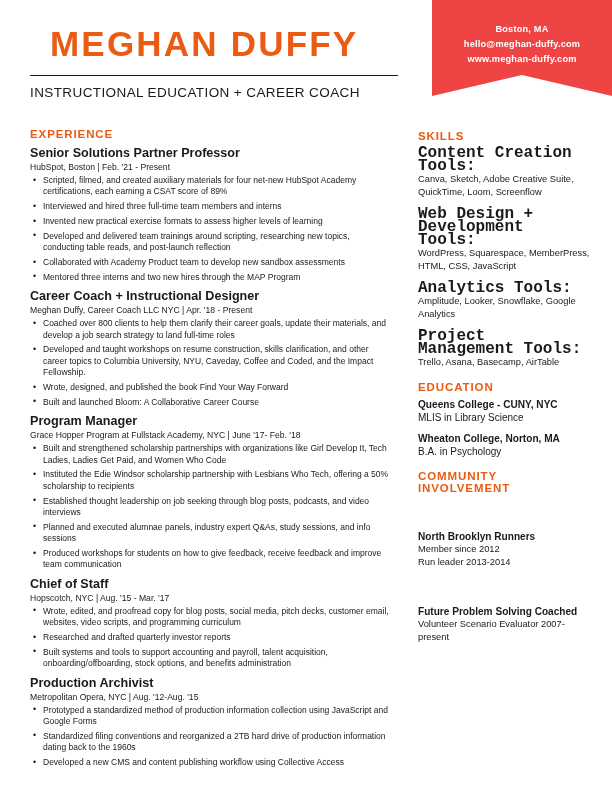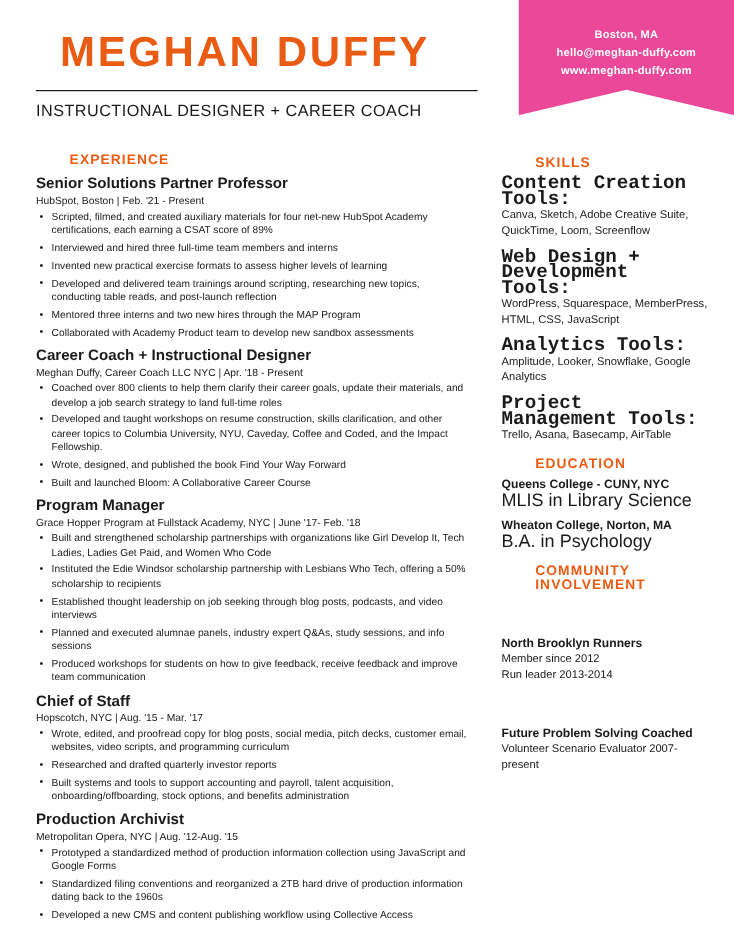--- a/index.html
+++ b/index.html
@@ -22,77 +22,77 @@
     margin-left: 20px;
   }
   .rule { margin: 14px 30px 0 30px; border-top: 1px solid #1a1a1a; width: 368px; }
   .subtitle {
     padding: 9px 0 0 30px; font-size: 13.5px; letter-spacing: .4px; color: #1a1a1a;
   }
 
   
   .contact-ribbon {
     position: absolute; top: 0; right: 0; width: 180px; height: 96px;
-    background: #ec4899;
+    background: #ef4444;
     clip-path: polygon(0 0, 100% 0, 100% 100%, 50% 78%, 0 100%);
     color: #ffffff;
     padding-top: 22px;
     text-align: center;
   }
   .contact-line { font-size: 9.2px; font-weight: bold; line-height: 15px; letter-spacing: .2px; }
 
   
   .body { display: flex; padding: 10px 0 0 0; }
   .left { width: 404px; padding: 0 14px 0 30px; }
   .right { width: 208px; padding: 0 22px 0 14px; }
 
   .sec-title {
     color: #ea5b13; font-size: 11.5px; font-weight: bold;
-    letter-spacing: .9px; margin-bottom: 5px; margin-left: 28px;
+    letter-spacing: .9px; margin-bottom: 5px;
   }
 
   .job-title { font-size: 12.6px; font-weight: bold; margin-top: 6px; }
   .job-meta { font-size: 8.6px; margin-top: 2px; margin-bottom: 3px; }
 
   ul.bullets { list-style: none; margin: 0 0 0 2px; }
   ul.bullets li {
     position: relative; padding-left: 11px; font-size: 8.5px; line-height: 11.4px;
     margin-bottom: 3.4px;
   }
   ul.bullets li:before {
     content: "\2022"; position: absolute; left: 1px; top: -0.5px; font-size: 9px;
   }
 
   .skill-group { margin-bottom: 9px; }
   .skill-head { font-size: 16px; font-weight: bold; line-height: 13px; font-family: Liberation Mono, monospace; }
   .skill-body { font-size: 9.3px; line-height: 13px; }
 
   .edu-item { margin-bottom: 8px; }
   .edu-school { font-size: 10.1px; font-weight: bold; line-height: 13px; }
-  .edu-degree { font-size: 15px; line-height: 13px; }
+  .edu-degree { font-size: 10px; line-height: 13px; }
 
   .comm-item { margin-bottom: 8px; }
   .comm-org { font-size: 10.1px; font-weight: bold; line-height: 13px; margin-top: 36px; }
   .comm-det { font-size: 9.3px; line-height: 13px; }
 
   .right .sec-title { margin-top: 2px; }
   .right .sec-title.spaced { margin-top: 12px; }
   .two-line { line-height: 13px; }
 </style>
 </head>
 <body>
 
 <div class="page">
 
   <div class="header">
     <div class="name-block">
       <div class="name">MEGHAN DUFFY</div>
     </div>
     <div class="rule"></div>
-    <div class="subtitle">INSTRUCTIONAL DESIGNER + CAREER COACH</div>
+    <div class="subtitle">INSTRUCTIONAL EDUCATION + CAREER COACH</div>
 
     <div class="contact-ribbon">
       <div class="contact-line">Boston, MA</div>
       <div class="contact-line">hello@meghan-duffy.com</div>
       <div class="contact-line">www.meghan-duffy.com</div>
     </div>
   </div>
 
   <div class="body">
 
@@ -100,22 +100,22 @@
       <div class="sec-title">EXPERIENCE</div>
 
       <div>
         <div class="job-title">Senior Solutions Partner Professor</div>
         <div class="job-meta">HubSpot, Boston | Feb. '21 - Present</div>
         <ul class="bullets">
           <li>Scripted, filmed, and created auxiliary materials for four net-new HubSpot Academy certifications, each earning a CSAT score of 89%</li>
           <li>Interviewed and hired three full-time team members and interns</li>
           <li>Invented new practical exercise formats to assess higher levels of learning</li>
           <li>Developed and delivered team trainings around scripting, researching new topics, conducting table reads, and post-launch reflection</li>
+          <li>Collaborated with Academy Product team to develop new sandbox assessments</li>
           <li>Mentored three interns and two new hires through the MAP Program</li>
-          <li>Collaborated with Academy Product team to develop new sandbox assessments</li>
         </ul>
       </div>
 
       <div>
         <div class="job-title">Career Coach + Instructional Designer</div>
         <div class="job-meta">Meghan Duffy, Career Coach LLC NYC | Apr. '18 - Present</div>
         <ul class="bullets">
           <li>Coached over 800 clients to help them clarify their career goals, update their materials, and develop a job search strategy to land full-time roles</li>
           <li>Developed and taught workshops on resume construction, skills clarification, and other career topics to Columbia University, NYU, Caveday, Coffee and Coded, and the Impact Fellowship.</li>
           <li>Wrote, designed, and published the book Find Your Way Forward</li>

